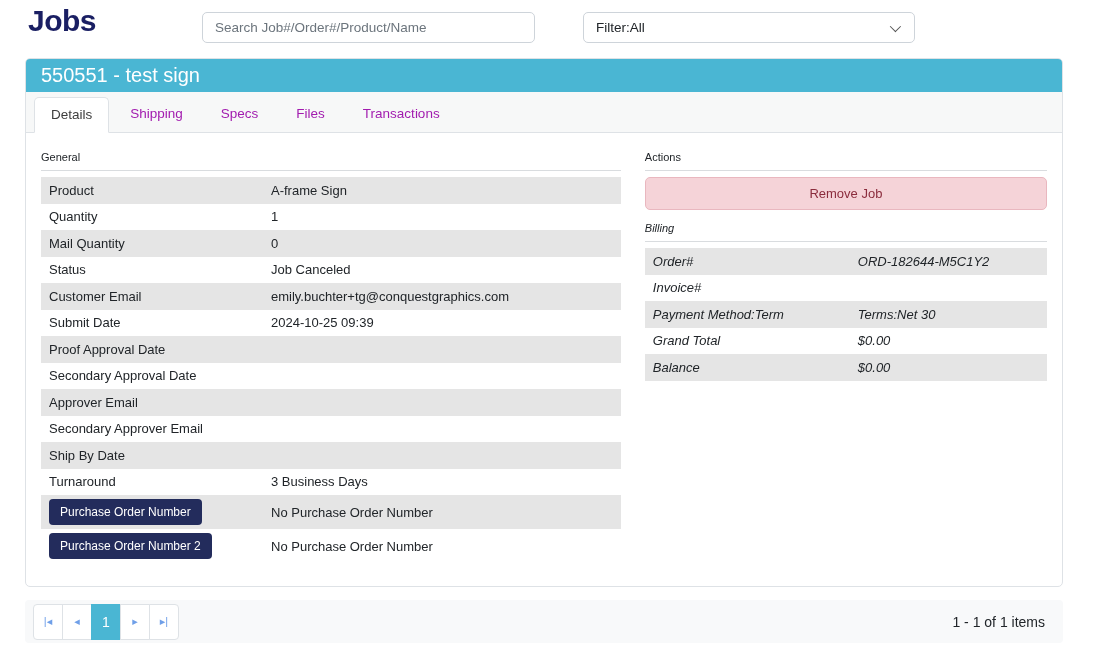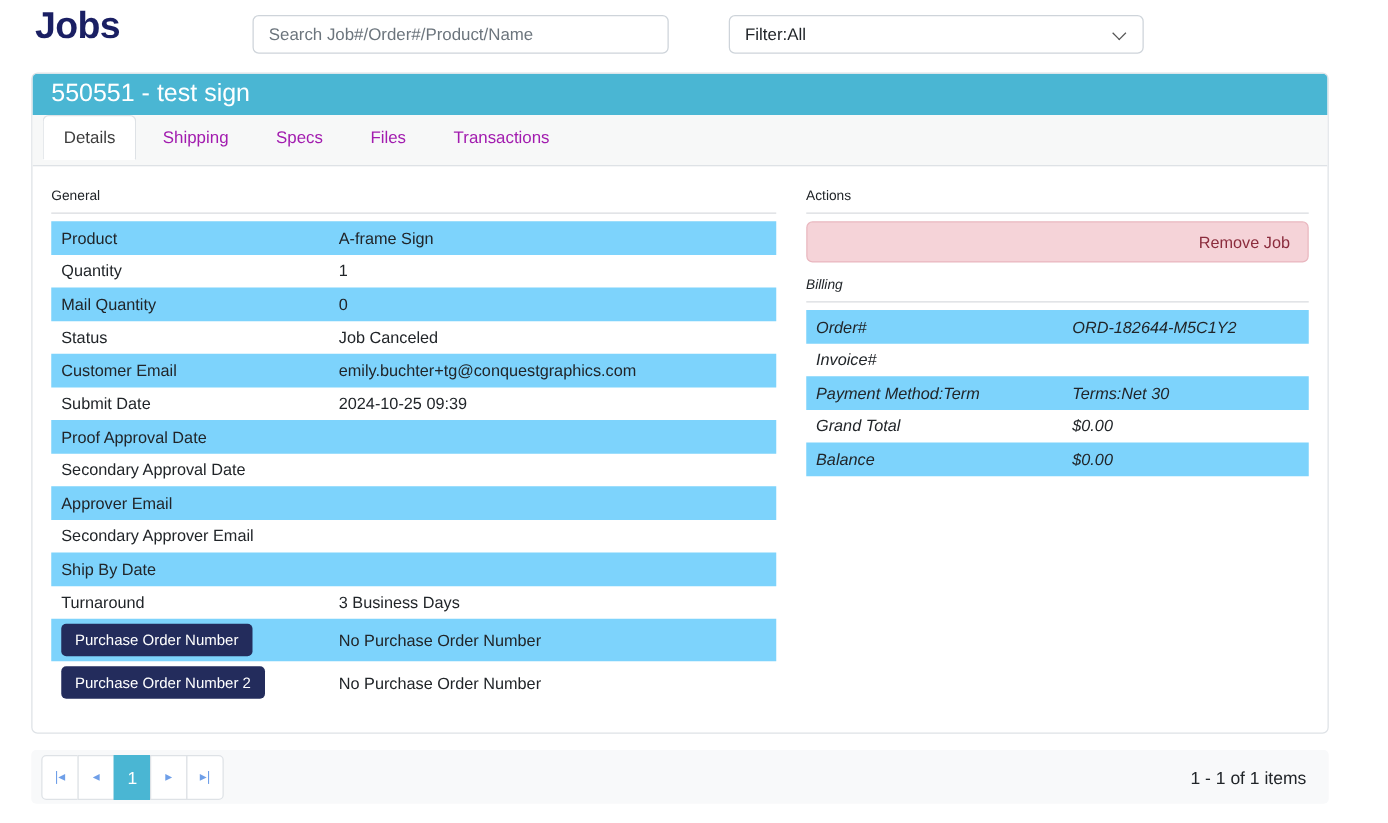--- a/index.html
+++ b/index.html
@@ -21,46 +21,46 @@
   .chevron { width: 8px; height: 8px; border-right: 1.5px solid #555;
     border-bottom: 1.5px solid #555; transform: rotate(45deg) translateY(-2px); margin-right: 4px; }
 
   
   .job-card { margin-left: 25px; width: 1038px; height: 529px;
     border: 1px solid #dee2e6; border-radius: 5px; background: #fff; overflow: hidden; }
   .card-header { height: 33px; background: #4ab6d3; color: #ffffff; font-size: 20px;
     display: flex; align-items: center; padding-left: 15px; }
 
   .tabstrip { height: 41px; background: #f7f8f8; border-bottom: 1px solid #dee2e6;
-    display: flex; align-items: flex-start; padding-left: 8px; }
+    display: flex; align-items: flex-end; padding-left: 8px; }
   .tab { font-size: 13.5px; padding: 9px 16px 10px 16px; margin-right: 4px;
     color: #a21caf; cursor: pointer; border: 1px solid transparent; position: relative; }
   .tab.active { background: #ffffff; color: #3d3d3d; border: 1px solid #dee2e6;
     border-bottom-color: #ffffff; border-radius: 5px 5px 0 0; margin-bottom: -1px; }
 
   .card-content { display: flex; padding: 18px 15px 0 15px; }
   .col-left { width: 581px; margin-right: 24px; }
   .col-right { width: 403px; }
 
   .section-heading { font-size: 11px; font-weight: 400; color: #212529; padding-bottom: 7px; }
   .heading-rule { border: none; border-top: 1px solid #d9dcdf; margin-bottom: 6px; }
 
   .detail-table { width: 100%; }
   .detail-row { display: flex; align-items: center; min-height: 26.5px; font-size: 13px; }
-  .detail-row.striped { background: #7dd3fc; }
+  .detail-row.striped { background: #e5e5e5; }
   .detail-row.btn-row { min-height: 30px; }
   .detail-label { width: 222px; padding: 4px 8px; flex-shrink: 0; }
   .detail-value { flex: 1; padding: 4px 8px; }
   .billing .detail-label { width: 205px; }
 
   .po-btn { background: #232c5c; color: #ffffff; border: none; border-radius: 4px;
     font-size: 12px; padding: 6px 11px; cursor: pointer;
     font-family: "Liberation Sans", sans-serif; }
 
-  .remove-job-btn { display: block; width: 100%; text-align: right; background: #f5d3d8;
+  .remove-job-btn { display: block; width: 100%; text-align: center; background: #f5d3d8;
     border: 1px solid #e9b7bf; border-radius: 5px; color: #8b2c3d; font-size: 13px;
     padding: 8px 14px; margin: 2px 0 12px 0; cursor: pointer;
     font-family: "Liberation Sans", sans-serif; }
 
   .billing-wrap { margin-top: 2px; font-style: italic; }
 
   
   .pager { margin: 13px 0 0 25px; width: 1038px; height: 43px; background: #f8f9fa;
     border-radius: 4px; display: flex; align-items: center;
     justify-content: space-between; padding: 0 18px 0 8px; }

